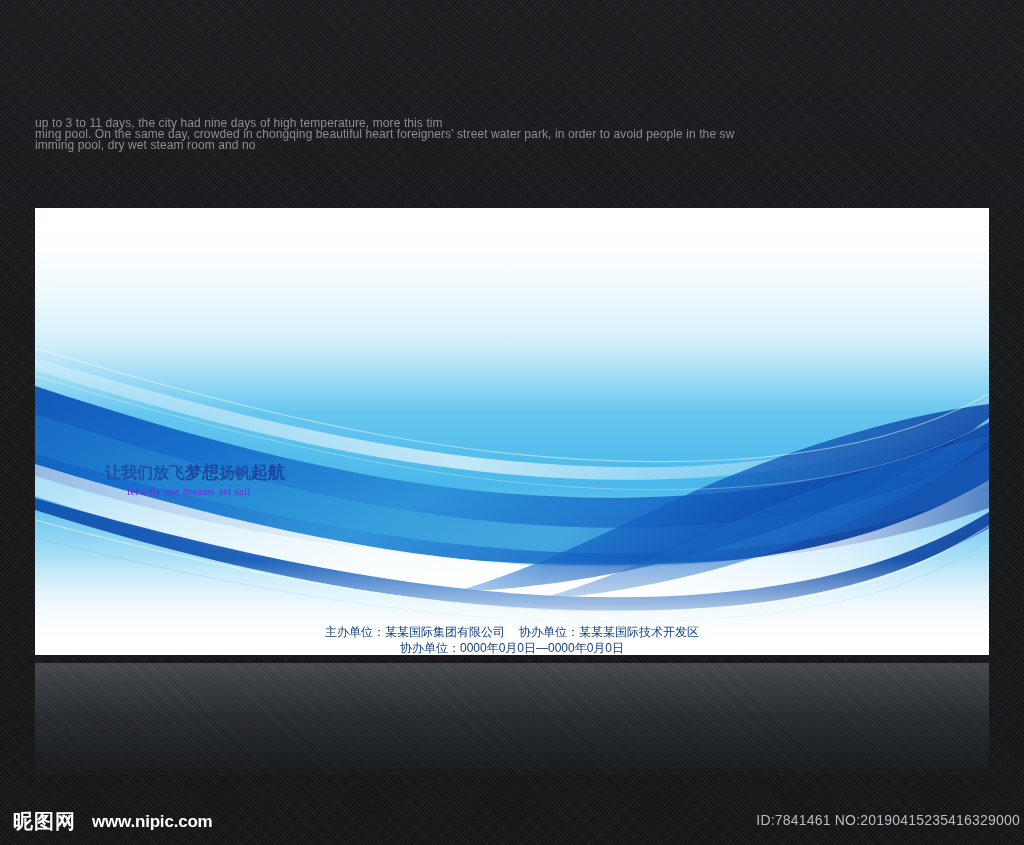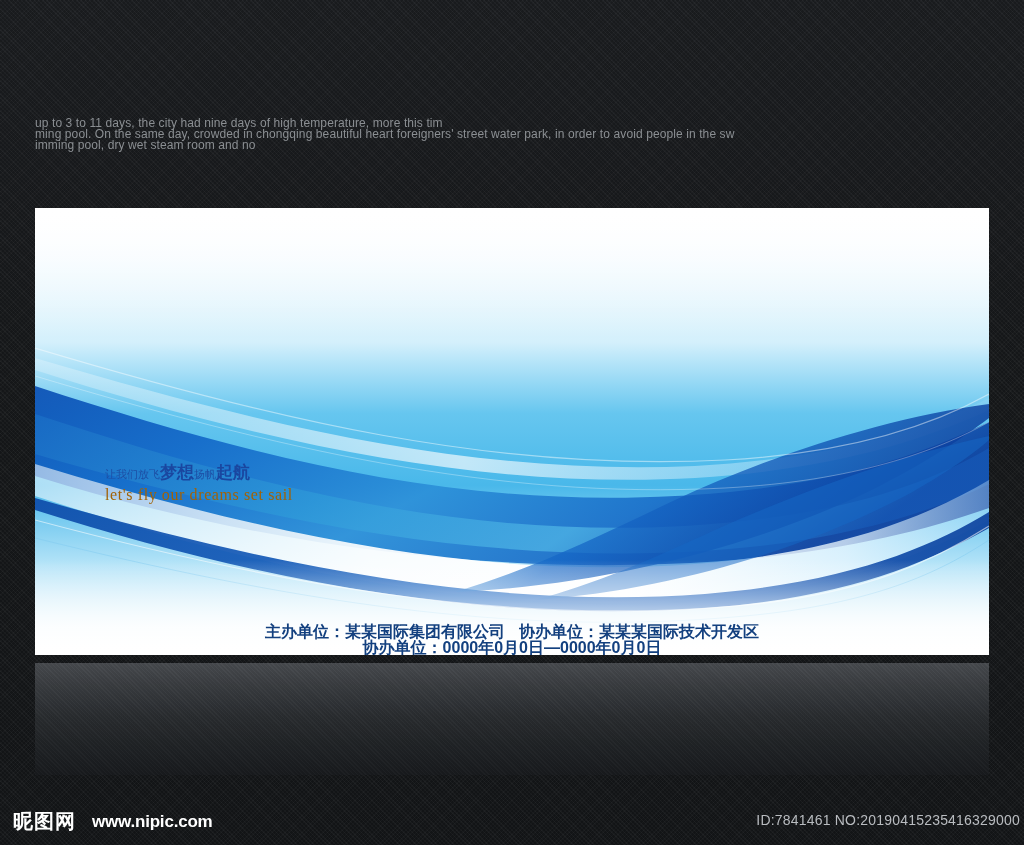--- a/index.html
+++ b/index.html
@@ -27,25 +27,25 @@
   
   #banner{
     position:absolute;left:35px;top:208px;width:954px;height:447px;
     background:#ffffff;overflow:hidden;
   }
   .wavewrap{position:absolute;inset:0;}
   .wavewrap svg{display:block;width:100%;height:100%;}
   
   #slogan{position:absolute;left:70px;top:256px;}
   #slogan-cn{white-space:nowrap;line-height:1;}
-  #slogan-cn .sm{font-size:11px;font-weight:normal;color:#1d4fa5;letter-spacing:0;}
+  #slogan-cn .sm{font-size:16px;font-weight:bold;color:#1d4fa5;letter-spacing:0;}
   #slogan-cn .lg{font-size:17px;font-weight:bold;color:#1a47a0;letter-spacing:0;text-align:center;}
   #slogan-en{
-    margin-top:5px;font-family:"Liberation Serif","DejaVu Serif",serif;
-    font-size:16px;color:#a16207;letter-spacing:.6px;white-space:nowrap;
+    margin-top:5px;margin-left:22px;font-family:"Liberation Serif","DejaVu Serif",serif;
+    font-size:10px;color:#6d28d9;letter-spacing:.6px;white-space:nowrap;
   }
   
   #title-block{position:absolute;left:0;right:0;top:310px;text-align:center;}
   #main-title{
     position:relative;display:inline-block;
     font-size:51px;font-weight:bold;line-height:58px;letter-spacing:-1px;
     white-space:nowrap;
     background:linear-gradient(180deg,#1a2f86 0%,#1f3d96 30%,#2a54c0 58%,#2f62d4 78%,#1e3fa0 100%);
     -webkit-background-clip:text;background-clip:text;
     color:transparent;-webkit-text-fill-color:transparent;
@@ -54,21 +54,21 @@
   #title-glow1{left:18px;top:34px;width:70px;height:18px;
     background:radial-gradient(ellipse at center, rgba(255,225,235,.95) 0%, rgba(255,200,220,.55) 45%, rgba(255,200,220,0) 80%);}
   #title-glow2{right:96px;top:30px;width:86px;height:22px;
     background:radial-gradient(ellipse at center, rgba(255,220,235,.85) 0%, rgba(248,205,225,.45) 45%, rgba(248,205,225,0) 80%);}
   #sub-title{
     margin-top:4px;font-size:21px;font-weight:normal;letter-spacing:.4px;
     color:#1f56bb;white-space:nowrap;
   }
   
   #info{position:absolute;left:0;right:0;top:416px;text-align:center;}
-  #info .cn{font-size:16px;font-weight:bold;color:#13407f;line-height:16px;white-space:nowrap;}
+  #info .cn{font-size:12px;font-weight:normal;color:#13407f;line-height:16px;white-space:nowrap;}
   #info .cn .gap{display:inline-block;width:14px;}
   
   #reflection{
     position:absolute;left:35px;top:663px;width:954px;height:112px;
     background:linear-gradient(180deg,#4b4e52 0%,#3a3d41 22%,#2b2e31 48%,#212427 72%,#191b1e 100%);
     opacity:.95;
   }
   #reflection:after{
     content:"";position:absolute;inset:0;
     background:repeating-linear-gradient(45deg, rgba(255,255,255,0.025) 0px, rgba(255,255,255,0.025) 1px, rgba(0,0,0,0.04) 1px, rgba(0,0,0,0.04) 3px);

